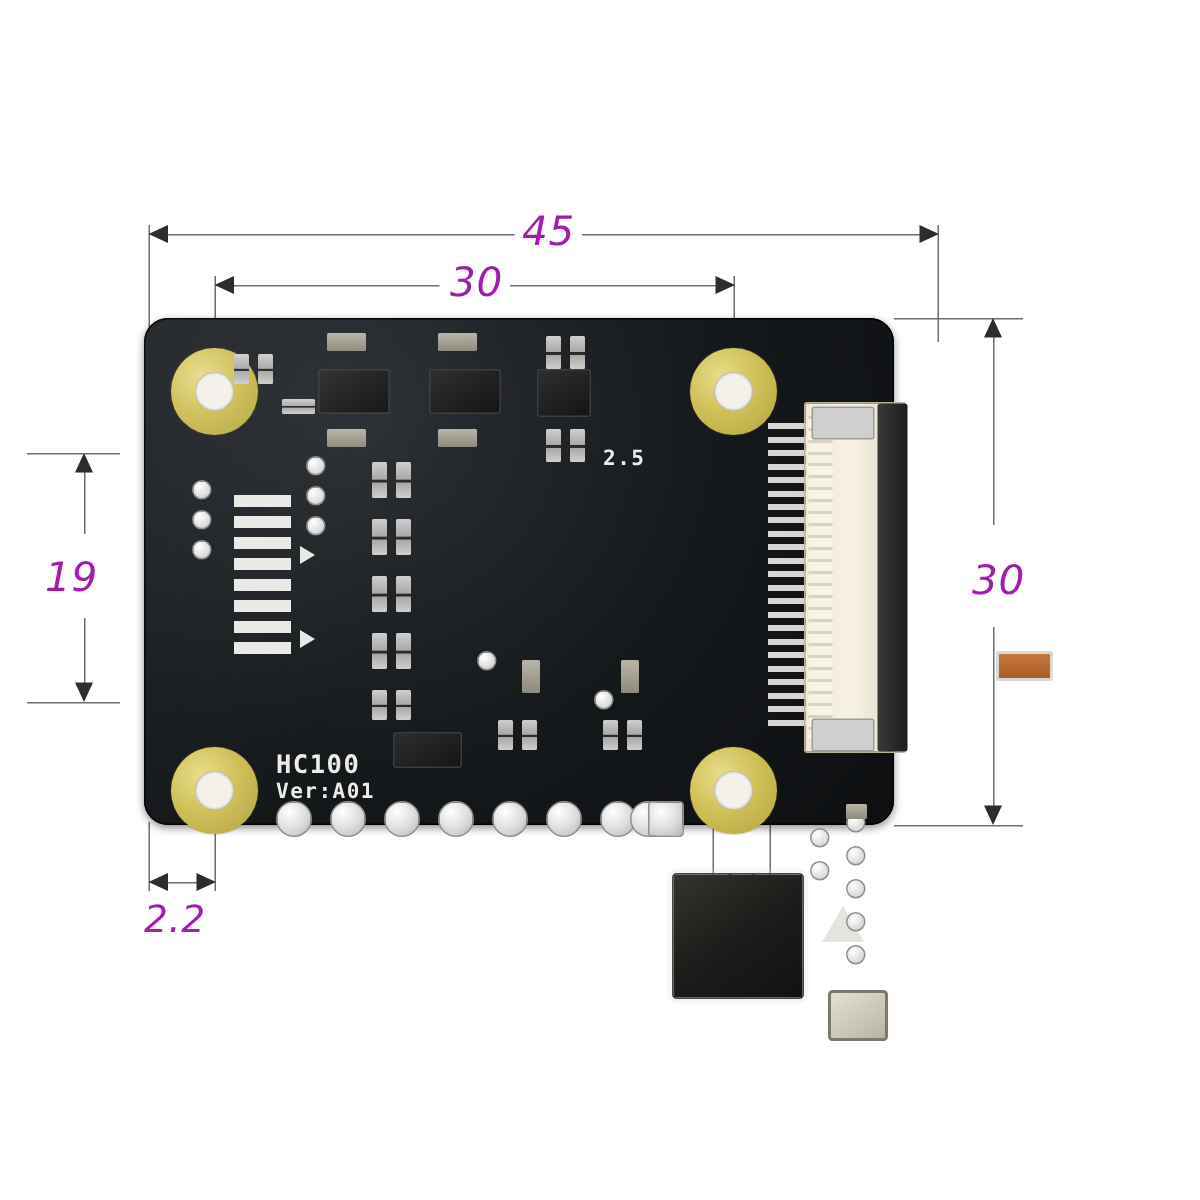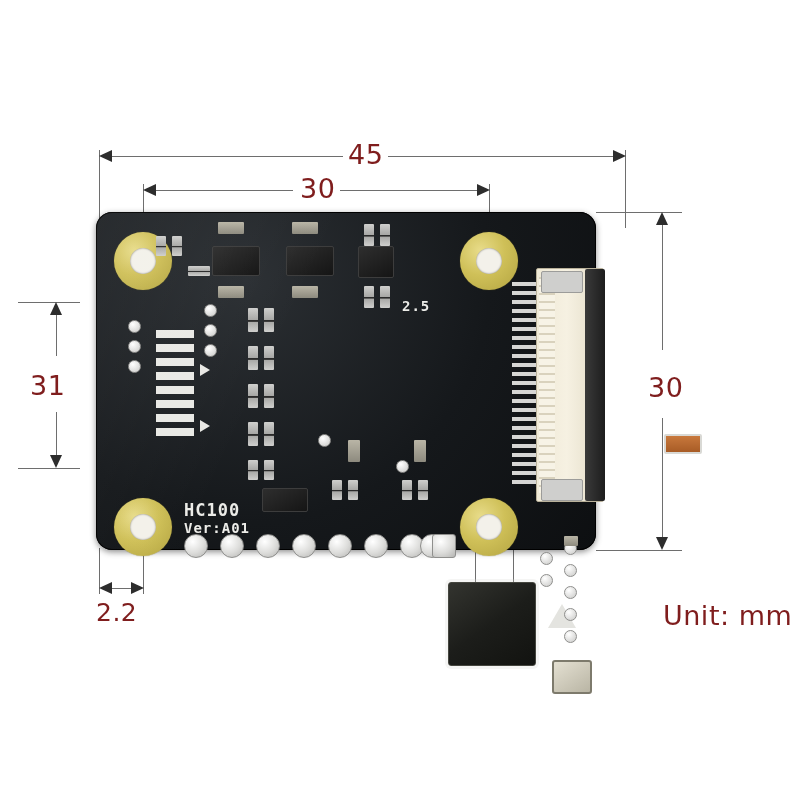--- a/index.html
+++ b/index.html
@@ -1,22 +1,22 @@
 <!DOCTYPE html>
 <html><head>
 <meta charset="utf-8">
 <style>
   html,body{margin:0;padding:0;background:#ffffff;}
   body{width:800px;height:800px;overflow:hidden;
        font-family:"DejaVu Sans","Liberation Sans",sans-serif;}
   #stage{position:relative;width:800px;height:800px;background:#fff;}
 
   
-  .dimtext{position:absolute;color:#7f1d1d;font-size:27px;letter-spacing:.5px;
-           white-space:nowrap;font-family:"DejaVu Sans","Liberation Sans",sans-serif;}
+  .dimtext{position:absolute;color:#a21caf;font-size:27px;letter-spacing:.5px;
+           white-space:nowrap;font-family:"DejaVu Sans","Liberation Sans",sans-serif;font-style:italic;}
   .dimtext.small{font-size:25px;}
   .hline{position:absolute;height:1px;background:#6e6e6e;}
   .vline{position:absolute;width:1px;background:#6e6e6e;}
   .ext{position:absolute;width:1px;background:#6e6e6e;}
   .exth{position:absolute;height:1px;background:#6e6e6e;}
   .arr{position:absolute;width:0;height:0;}
   .arr.l{border-top:6px solid transparent;border-bottom:6px solid transparent;border-right:13px solid #2d2d2d;}
   .arr.r{border-top:6px solid transparent;border-bottom:6px solid transparent;border-left:13px solid #2d2d2d;}
   .arr.u{border-left:6px solid transparent;border-right:6px solid transparent;border-bottom:13px solid #2d2d2d;}
   .arr.d{border-left:6px solid transparent;border-right:6px solid transparent;border-top:13px solid #2d2d2d;}
@@ -112,21 +112,21 @@
   <div class="arr l" style="left:143px; top:184px;"></div>
   <div class="arr r" style="left:477px; top:184px;"></div>
   <div class="dimtext" style="left:300px; top:173px;">30</div>
 
   <div class="exth" style="left:18px; top:302px; width:62px;"></div>
   <div class="exth" style="left:18px; top:468px; width:62px;"></div>
   <div class="vline" style="left:56px; top:308px; height:48px;"></div>
   <div class="vline" style="left:56px; top:412px; height:50px;"></div>
   <div class="arr u" style="left:50px; top:302px;"></div>
   <div class="arr d" style="left:50px; top:455px;"></div>
-  <div class="dimtext" style="left:30px; top:370px;">31</div>
+  <div class="dimtext" style="left:30px; top:370px;">19</div>
 
   <div class="exth" style="left:596px; top:212px; width:86px;"></div>
   <div class="exth" style="left:596px; top:550px; width:86px;"></div>
   <div class="vline" style="left:662px; top:218px; height:132px;"></div>
   <div class="vline" style="left:662px; top:418px; height:126px;"></div>
   <div class="arr u" style="left:656px; top:212px;"></div>
   <div class="arr d" style="left:656px; top:537px;"></div>
   <div class="dimtext" style="left:648px; top:372px;">30</div>
 
   <div class="ext" style="left:99px;  top:548px; height:46px;"></div>
@@ -136,21 +136,20 @@
   <div class="arr r" style="left:131px; top:582px;"></div>
   <div class="dimtext small" style="left:96px; top:598px;">2.2</div>
 
   <div class="ext" style="left:475px; top:530px; height:64px;"></div>
   <div class="ext" style="left:513px; top:530px; height:64px;"></div>
   <div class="hline" style="left:481px; top:588px; width:28px;"></div>
   <div class="arr l" style="left:475px; top:582px;"></div>
   <div class="arr r" style="left:501px; top:582px;"></div>
   <div class="dimtext small" style="left:468px; top:598px;">2.65</div>
 
-  <div class="dimtext" style="left:663px; top:600px;">Unit: mm</div>
 
   <div id="board">
 
     <div class="hole" style="left:18px;  top:20px;">
         <i></i>
       </div>
     <div class="hole" style="left:364px; top:20px;">
         <i></i>
       </div>
     <div class="hole" style="left:18px;  top:286px;">

